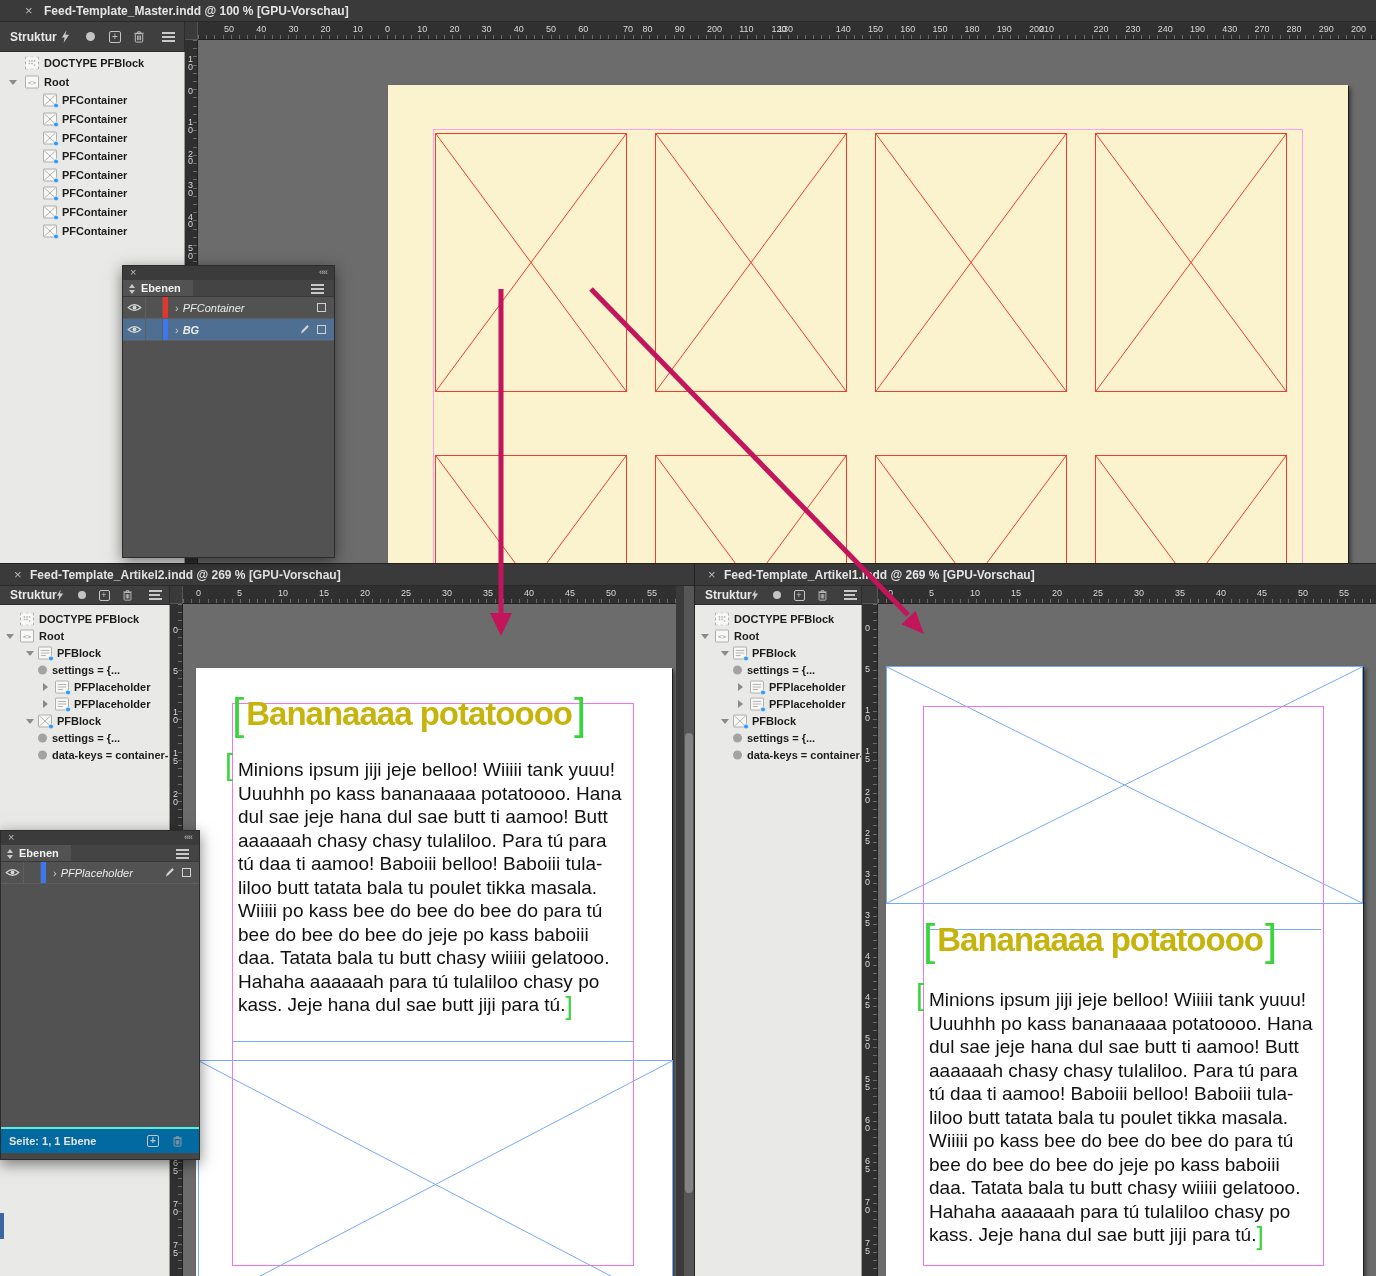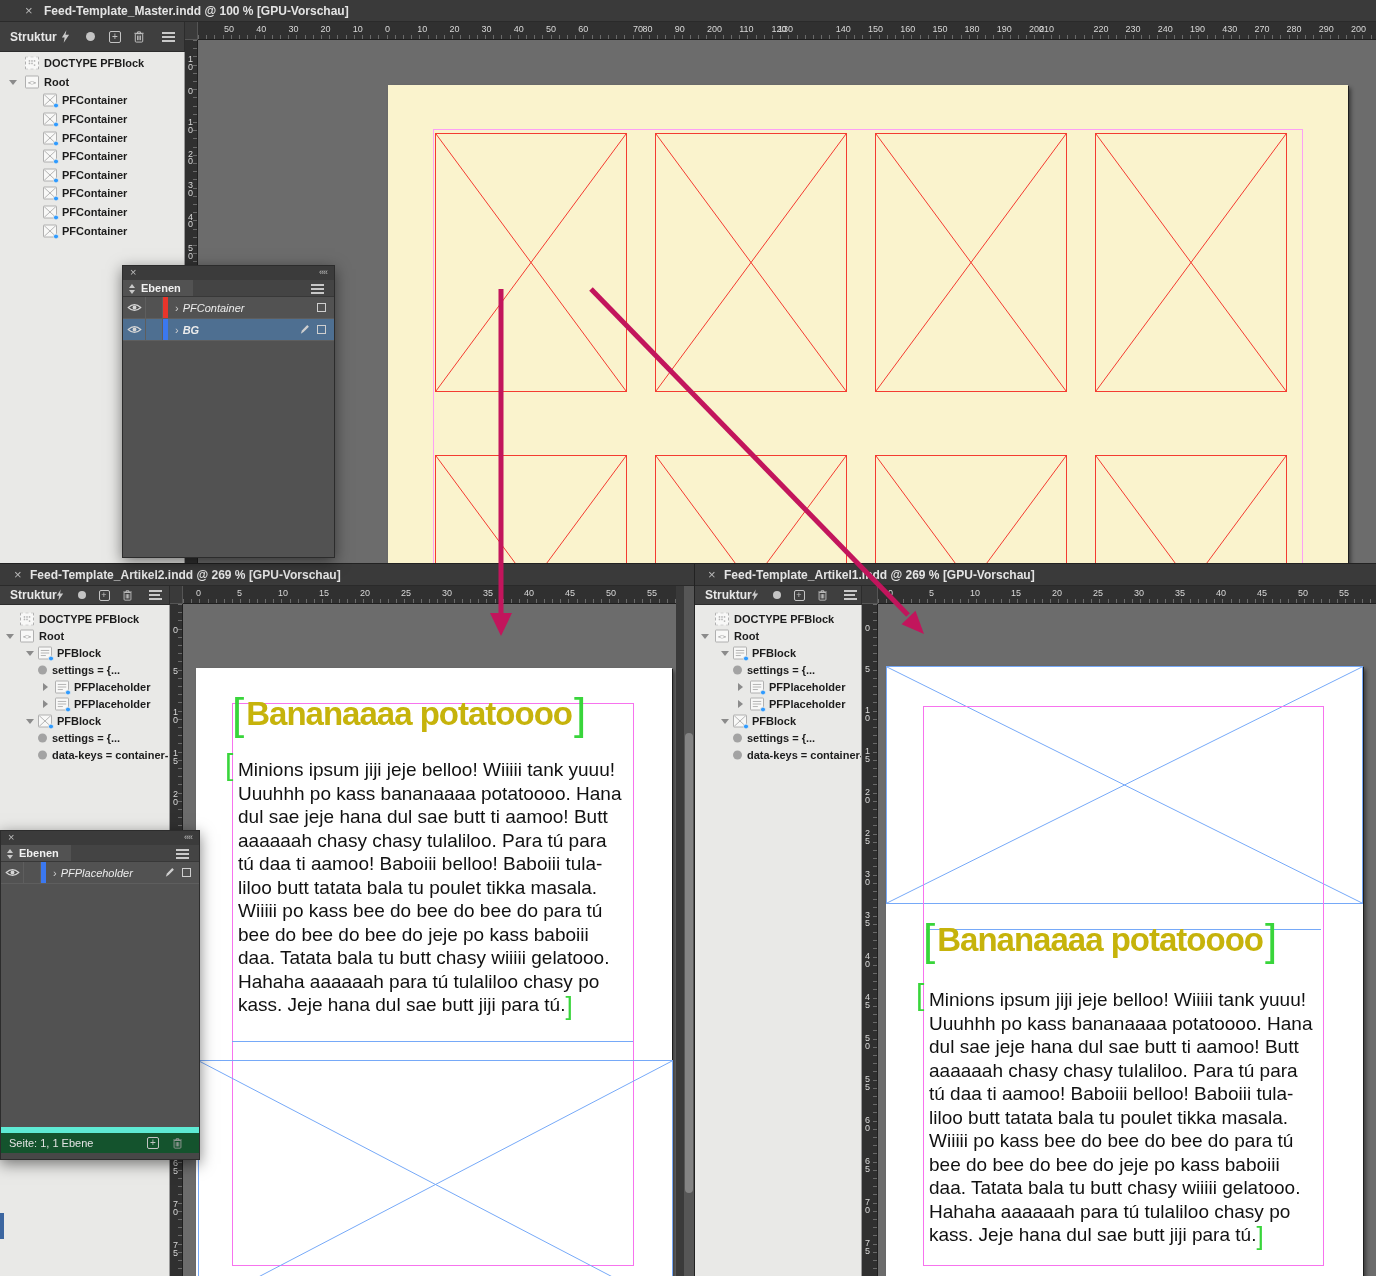--- a/index.html
+++ b/index.html
@@ -91,22 +91,22 @@
   .eb-row.sel { background:#4e6f91; }
   .eb-eye { width:23px; border-right:1px solid #5e5e5e; align-self:stretch;
             display:flex; align-items:center; justify-content:center; }
   .eb-blank { width:17px; border-right:1px solid #5e5e5e; align-self:stretch; }
   .eb-colorbar { width:5px; align-self:stretch; }
   .eb-chev { color:#cfcfcf; font-size:11px; margin:0 4px 0 7px; }
   .eb-name { color:#ececec; font-size:11px; font-style:italic; flex:1; }
   .eb-name.b { font-weight:bold; }
   .eb-square { width:9px; height:9px; border:1px solid #cfcfcf; margin-right:8px; }
   .eb-pen { margin-right:7px; display:flex; }
-  .eb-footer { position:absolute; left:0; right:0; bottom:6px; height:26px; background:#14532d;
-               border-top:6px solid #5eead4; color:#e3e3e3; font-size:11px; font-weight:normal; }
+  .eb-footer { position:absolute; left:0; right:0; bottom:6px; height:26px; background:#0369a1;
+               border-top:2px solid #5eead4; color:#e3e3e3; font-size:11px; font-weight:bold; }
   .eb-footer .ftxt { position:absolute; left:8px; top:50%; transform:translateY(-50%); }
   .eb-grip { position:absolute; left:50%; bottom:1px; transform:translateX(-50%);
              width:34px; height:4px;
              background:repeating-linear-gradient(90deg,#6b6b6b 0 2px,transparent 2px 4px); }
   .eb-bottombar { position:absolute; left:0; right:0; bottom:0; height:6px; background:#474747; }
 
   .scroll-strip { position:absolute; background:#565656; border-left:1px solid #3a3a3a; }
   .scroll-thumb { position:absolute; left:1px; width:8px; border-radius:4px; background:#838383; }
   .dark-edge { position:absolute; background:#3a3a3a; }
 
@@ -153,21 +153,21 @@
         <span class="rlabel" style="left: 90.4px;">30</span>
         <span class="rlabel" style="left: 122.6px;">20</span>
         <span class="rlabel" style="left: 154.8px;">10</span>
         <span class="rlabel" style="left: 187px;">0</span>
         <span class="rlabel" style="left: 219.2px;">10</span>
         <span class="rlabel" style="left: 251.4px;">20</span>
         <span class="rlabel" style="left: 283.6px;">30</span>
         <span class="rlabel" style="left: 315.8px;">40</span>
         <span class="rlabel" style="left: 348px;">50</span>
         <span class="rlabel" style="left: 380.2px;">60</span>
-        <span class="rlabel" style="left: 435px;">70</span>
+        <span class="rlabel" style="left: 425px;">70</span>
         <span class="rlabel" style="left: 444.6px;">80</span>
         <span class="rlabel" style="left: 476.8px;">90</span>
         <span class="rlabel" style="left: 509px;">200</span>
         <span class="rlabel" style="left: 541.2px;">110</span>
         <span class="rlabel" style="left: 573.4px;">120</span>
         <span class="rlabel" style="left: 580px;">130</span>
         <span class="rlabel" style="left: 637.8px;">140</span>
         <span class="rlabel" style="left: 670px;">150</span>
         <span class="rlabel" style="left: 702.2px;">160</span>
         <span class="rlabel" style="left: 734.4px;">150</span>

